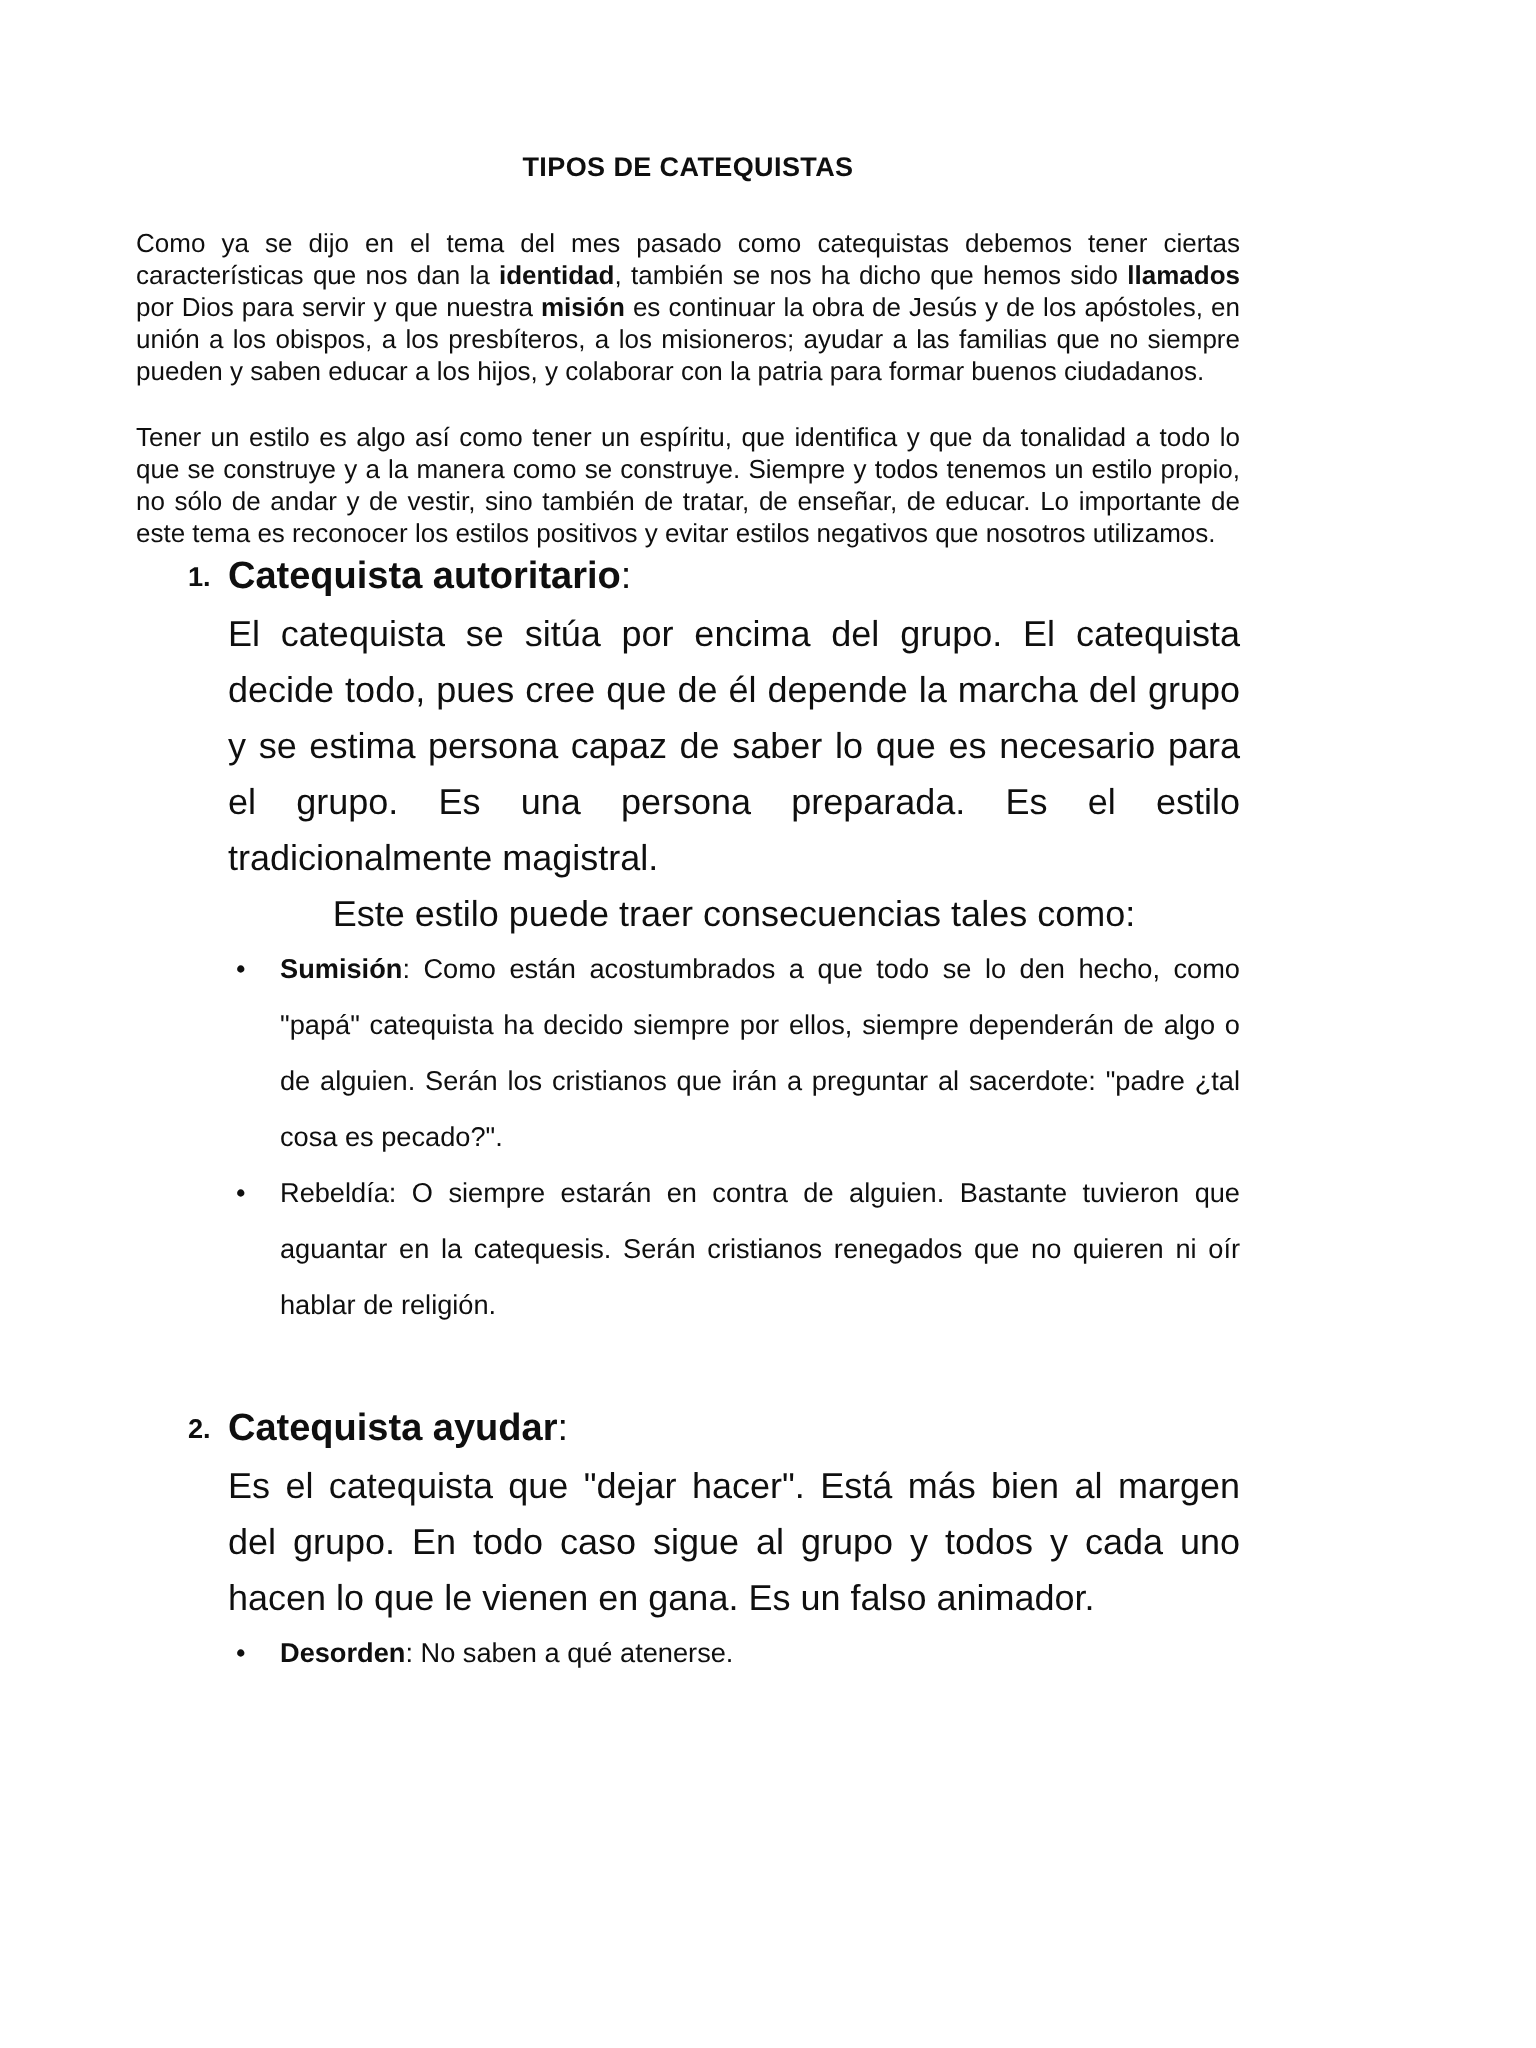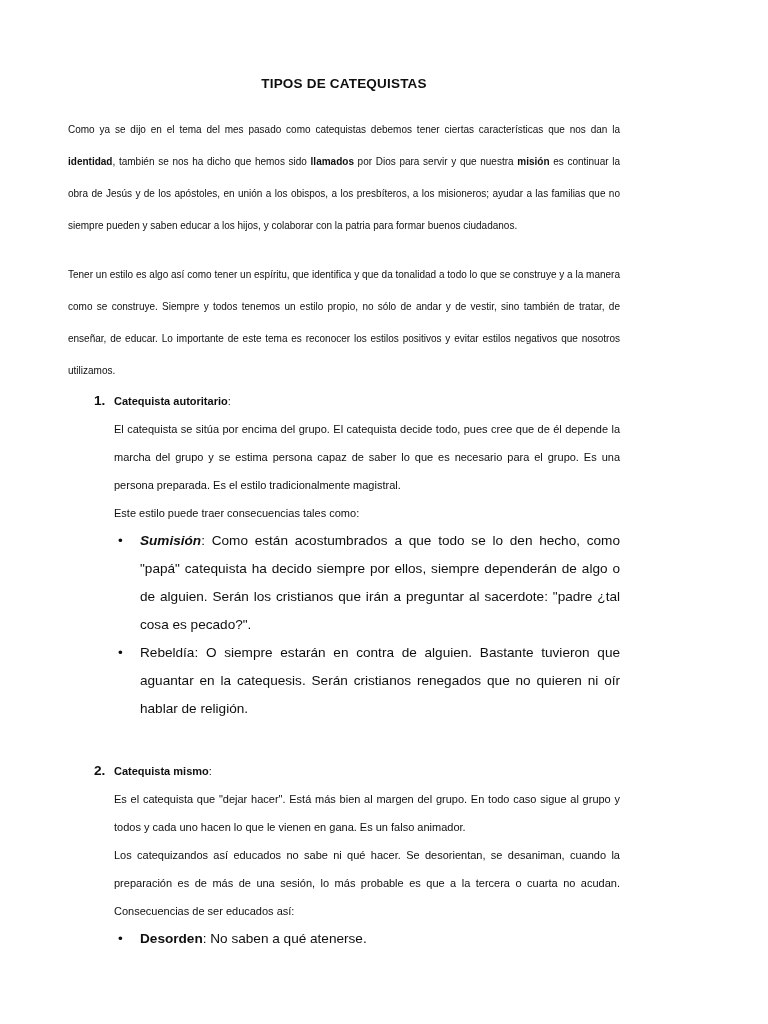--- a/index.html
+++ b/index.html
@@ -24,22 +24,22 @@
   }
   .doc-title {
     text-align: center;
     font-size: 13.5px;
     font-weight: bold;
     letter-spacing: 0.2px;
     margin: 8px 0 22px 0;
     line-height: 1.2;
   }
   .para {
-    font-size: 10px;
-    line-height: 32px;
+    font-size: 13px;
+    line-height: 16px;
     text-align: justify;
     text-justify: inter-word;
     margin: 0 0 17px 0;
     hyphens: none;
   }
   .para:last-child { margin-bottom: 0; }
 
   
   ol.numlist {
     list-style: none;
@@ -54,34 +54,34 @@
   .li-block { margin-bottom: 18px; }
   .num-marker {
     position: absolute;
     left: 26px;
     top: 0;
     font-size: 13.6px;
     line-height: 28px;
     font-weight: bold;
   }
   .li-heading {
-    font-size: 11px;
+    font-size: 19px;
     line-height: 28px;
     font-weight: bold;
     margin: 0;
   }
   .li-heading .colon { font-weight: normal; }
   .li-para {
-    font-size: 11px;
+    font-size: 18px;
     line-height: 28px;
     text-align: justify;
     text-justify: inter-word;
     margin: 0;
   }
-  .li-para.nojust { text-align: left; }
+  .li-para.nojust { text-align: center; }
 
   
   ul.bullets {
     list-style: none;
     margin: 0;
     padding: 0;
   }
   ul.bullets > li {
     position: relative;
     padding-left: 26px;  
@@ -113,32 +113,31 @@
     </div>
 
   <ol class="numlist" id="numbered-list">
       <li>
         <span class="num-marker">1.</span>
         <div class="li-block">
           <div class="li-heading"><span>Catequista autoritario</span><span class="colon">:</span></div>
           <p class="li-para">El catequista se sitúa por encima del grupo. El catequista decide todo, pues cree que de él depende la marcha del grupo y se estima persona capaz de saber lo que es necesario para el grupo. Es una persona preparada. Es el estilo tradicionalmente magistral.</p>
           <p class="li-para nojust">Este estilo puede traer consecuencias tales como:</p>
           <ul class="bullets">
-            <li class=""><span class="bullet-dot">•</span><span style="font-weight: bold; font-style: italic;">Sumisión</span><span>:</span><span> Como están acostumbrados a que todo se lo den hecho, como "papá" catequista ha decido siempre por ellos, siempre dependerán de algo o de alguien. Serán los cristianos que irán a preguntar al sacerdote: "padre ¿tal cosa es pecado?".</span></li>
+            <li class=""><span class="bullet-dot">•</span><span style="font-weight: bold;">Sumisión</span><span>:</span><span> Como están acostumbrados a que todo se lo den hecho, como "papá" catequista ha decido siempre por ellos, siempre dependerán de algo o de alguien. Serán los cristianos que irán a preguntar al sacerdote: "padre ¿tal cosa es pecado?".</span></li>
             <li class=""><span class="bullet-dot">•</span><span style="font-weight: normal;">Rebeldía</span><span>:</span><span> O siempre estarán en contra de alguien. Bastante tuvieron que aguantar en la catequesis. Serán cristianos renegados que no quieren ni oír hablar de religión.</span></li>
           </ul>
           <div class="spacer-16"></div>
         </div>
       </li>
       <li>
         <span class="num-marker">2.</span>
         <div class="li-block">
-          <div class="li-heading"><span>Catequista mismo</span><span class="colon">:</span></div>
+          <div class="li-heading"><span>Catequista ayudar</span><span class="colon">:</span></div>
           <p class="li-para">Es el catequista que "dejar hacer". Está más bien al margen del grupo. En todo caso sigue al grupo y todos y cada uno hacen lo que le vienen en gana. Es un falso animador.</p>
-          <p class="li-para">Los catequizandos así educados no sabe ni qué hacer. Se desorientan, se desaniman, cuando la preparación es de más de una sesión, lo más probable es que a la tercera o cuarta no acudan. Consecuencias de ser educados así:</p>
           <ul class="bullets">
             <li class="shortline"><span class="bullet-dot">•</span><span style="font-weight: bold;">Desorden</span><span>:</span><span> No saben a qué atenerse.</span></li>
           </ul>
         </div>
       </li>
     </ol>
 
 </div>
 
 </body></html>

